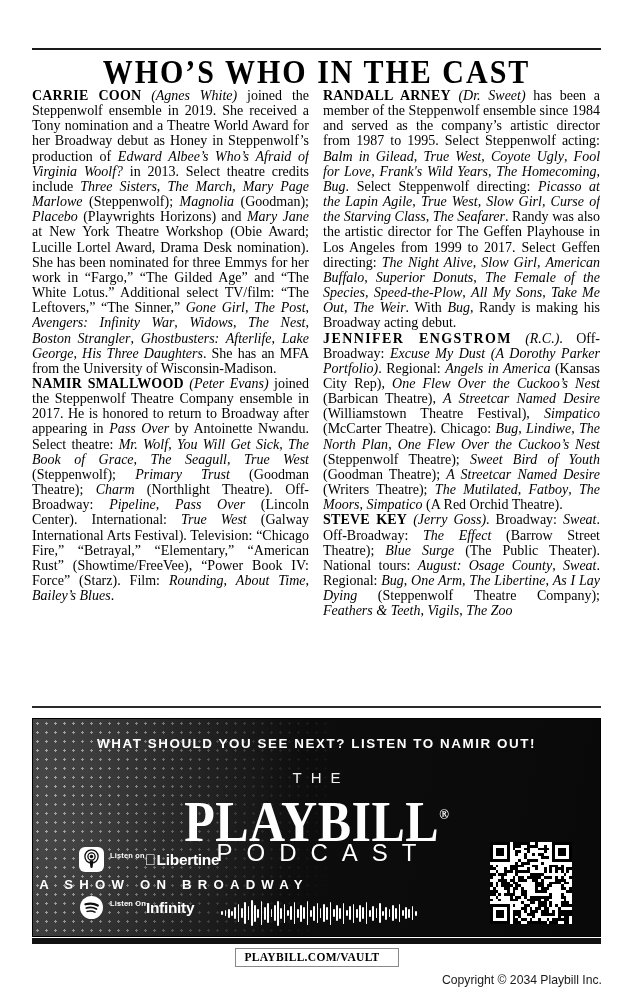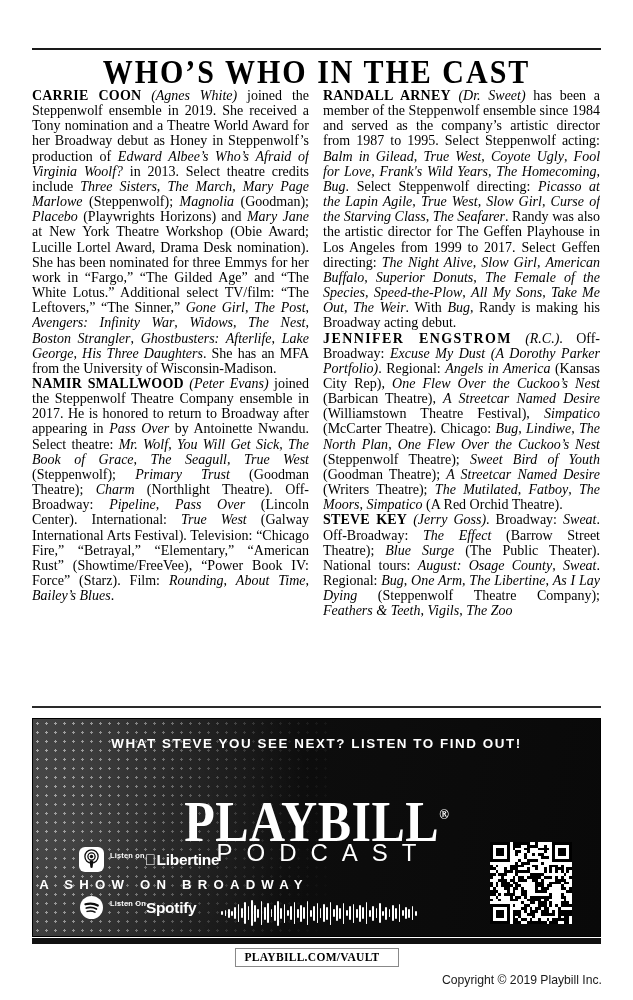--- a/index.html
+++ b/index.html
@@ -300,21 +300,22 @@
         <p class="bio"><span class="nm wide">JENNIFER ENGSTROM</span> <span class="rl">(R.C.)</span>. Off-Broadway: <i>Excuse My Dust (A Dorothy Parker Portfolio)</i>. Regional: <i>Angels in America</i> (Kansas City Rep), <i>One Flew Over the Cuckoo’s Nest</i> (Barbican Theatre), <i>A Streetcar Named Desire</i> (Williamstown Theatre Festival), <i>Simpatico</i> (McCarter Theatre). Chicago: <i>Bug</i>, <i>Lindiwe</i>, <i>The North Plan</i>, <i>One Flew Over the Cuckoo’s Nest</i> (Steppenwolf Theatre); <i>Sweet Bird of Youth</i> (Goodman Theatre); <i>A Streetcar Named Desire</i> (Writers Theatre); <i>The Mutilated</i>, <i>Fatboy</i>, <i>The Moors</i>, <i>Simpatico</i> (A Red Orchid Theatre).</p>
         <p class="bio"><span class="nm">STEVE KEY</span> <span class="rl">(Jerry Goss)</span>. Broadway: <i>Sweat</i>. Off-Broadway: <i>The Effect</i> (Barrow Street Theatre); <i>Blue Surge</i> (The Public Theater). National tours: <i>August: Osage County</i>, <i>Sweat</i>. Regional: <i>Bug</i>, <i>One Arm</i>, <i>The Libertine</i>, <i>As I Lay Dying</i> (Steppenwolf Theatre Company); <i>Feathers &amp; Teeth</i>, <i>Vigils</i>, <i>The Zoo</i></p>
       </div>
   </div>
 
   <div class="mid-rule"></div>
 
   <div class="ad">
     <div class="ad-dots"></div>
 
-    <div class="ad-tagline">WHAT STEVE YOU SEE NEXT? LISTEN TO FIND OUT!</div>
+    <div class="ad-tagline">WHAT SHOULD YOU SEE NEXT? LISTEN TO NAMIR OUT!</div>
+    <div class="ad-the">THE</div>
     <div class="ad-playbill"><span>PLAYBILL</span><span class="reg">®</span></div>
     <div class="ad-podcast">PODCAST</div>
     <div class="ad-sub">A SHOW ON BROADWAY</div>
 
     <div class="waveform" id="waveform">
         <i style="height: 4px;"></i>
         <i style="height: 6px;"></i>
         <i style="height: 9px;"></i>
         <i style="height: 5px;"></i>
         <i style="height: 12px;"></i>
@@ -398,21 +399,21 @@
       <span class="badge-glyph">
         <svg width="25" height="25" viewBox="0 0 25 25">
           <circle cx="12.5" cy="12.5" r="11.5" fill="#ffffff"></circle>
           <path d="M6.4 9.3c4.0-1.15 9.0-0.8 12.4 1.25" fill="none" stroke="#0d0d0d" stroke-width="2.2" stroke-linecap="round"></path>
           <path d="M7.3 13.0c3.3-0.95 7.3-0.6 10.1 1.0" fill="none" stroke="#0d0d0d" stroke-width="1.8" stroke-linecap="round"></path>
           <path d="M8.1 16.4c2.6-0.75 5.7-0.5 7.9 0.8" fill="none" stroke="#0d0d0d" stroke-width="1.5" stroke-linecap="round"></path>
         </svg>
       </span>
       <span class="badge-txt">
         <span class="badge-small">Listen On</span>
-        <span class="badge-big">Spotify</span>
+        <span class="badge-big">Infinity</span>
       </span>
     </div>
 
     <div class="qr">
       <svg id="qrsvg" width="82" height="82" viewBox="0 0 29 29" shape-rendering="crispEdges">
         <rect width="29" height="29" fill="#ffffff"></rect>
       <rect x="0" y="0" width="1" height="1" fill="#000000"></rect>
           <rect x="1" y="0" width="1" height="1" fill="#000000"></rect>
           <rect x="2" y="0" width="1" height="1" fill="#000000"></rect>
           <rect x="3" y="0" width="1" height="1" fill="#000000"></rect>
@@ -831,15 +832,15 @@
           <rect x="22" y="28" width="1" height="1" fill="#000000"></rect>
           <rect x="23" y="28" width="1" height="1" fill="#000000"></rect>
           <rect x="26" y="28" width="1" height="1" fill="#000000"></rect>
           <rect x="27" y="28" width="1" height="1" fill="#000000"></rect>
         </svg>
     </div>
   </div>
 
   <div class="bot-rule"></div>
   <div class="vault">PLAYBILL.COM/VAULT</div>
-  <div class="copyright">Copyright © 2019 Playbill Inc.</div>
+  <div class="copyright">Copyright © 2034 Playbill Inc.</div>
 
 </div>
 
 </body></html>

